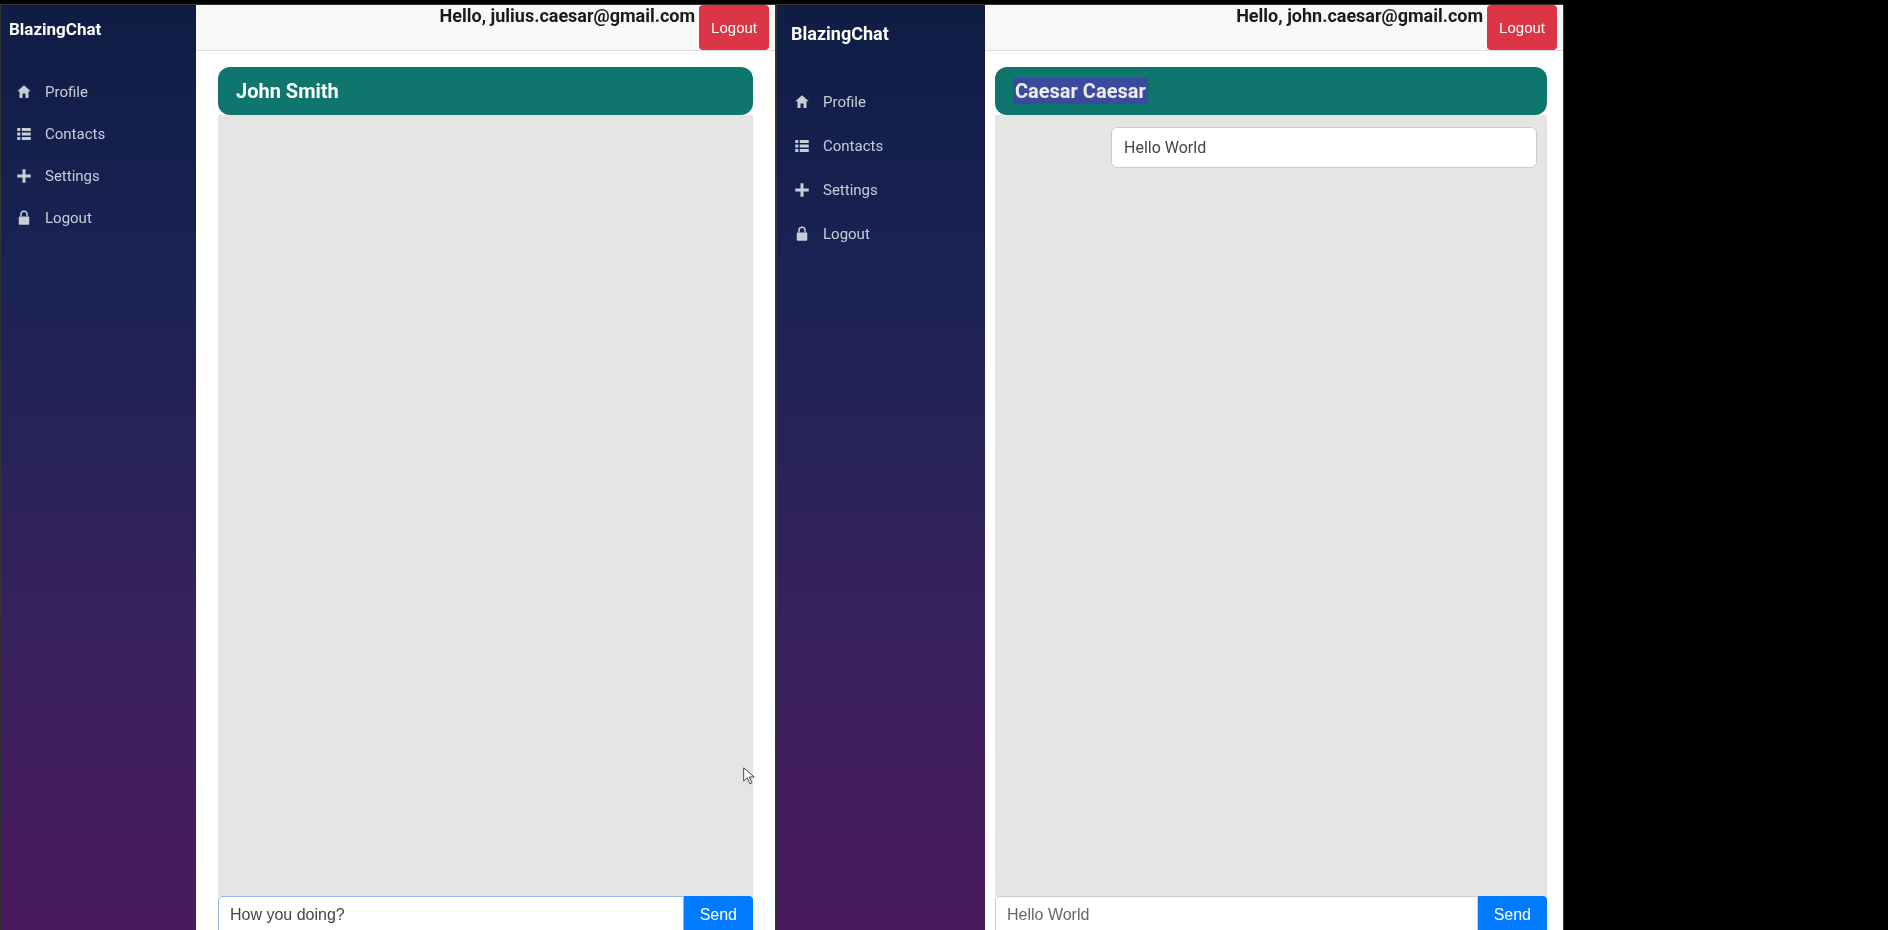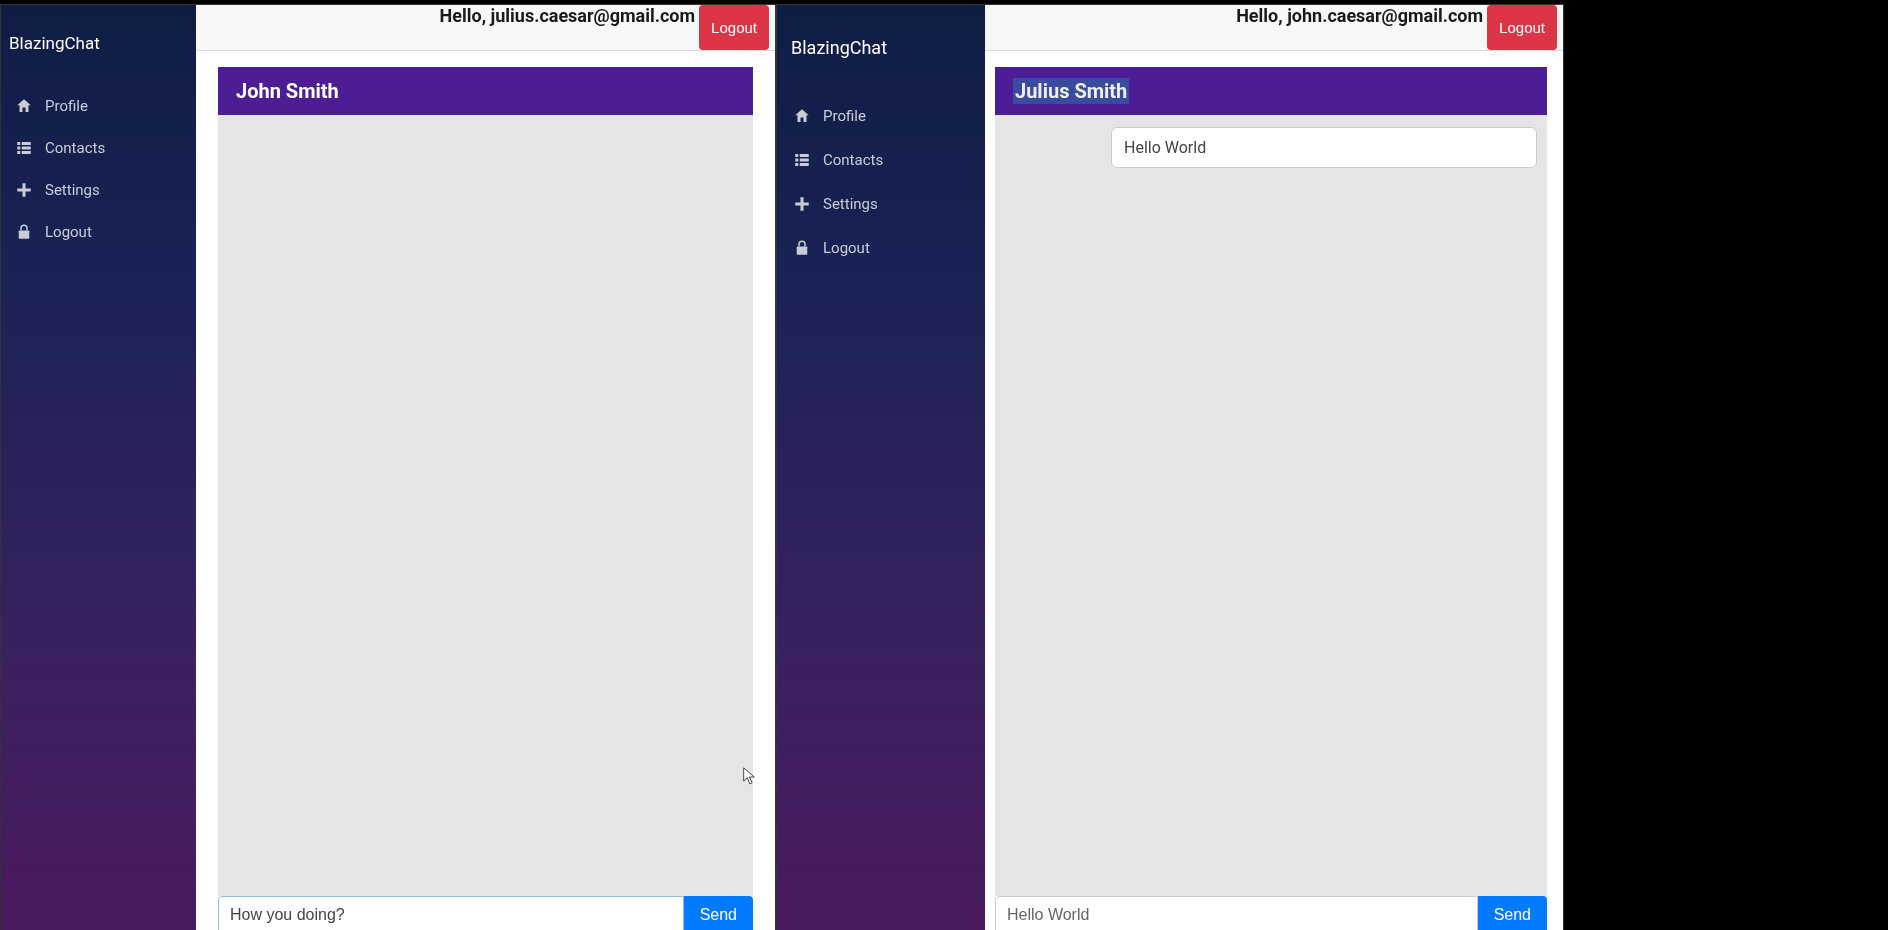--- a/index.html
+++ b/index.html
@@ -25,23 +25,22 @@
       width: 195px;
       background: linear-gradient(180deg, #0f1d44 0%, #1a2356 30%, #3a2160 70%, #4a1a5e 100%);
       color: #fff;
       flex-shrink: 0;
     }
     .app-window.right .sidebar { width: 208px; }
     
     .brand {
       padding: 14px 8px;
       font-size: 17px;
-      font-weight: 400;
-      color: #fff;
-      margin-top: 14px;
+      font-weight: 700;
+      color: #fff;
     }
     .app-window.right .brand { padding: 18px 14px; font-size: 18px; }
     
     .nav { padding-top: 18px; }
     .nav-item {
       display: flex;
       align-items: center;
       padding: 12px 14px;
       color: #c8cdd8;
       cursor: pointer;
@@ -86,25 +85,26 @@
       padding: 8px 12px;
       font-size: 15px;
       border-radius: 4px;
       cursor: pointer;
     }
     
     .chat-wrap { flex: 1; padding: 16px 22px 0 22px; display: flex; flex-direction: column; min-height: 0;}
     .app-window.right .chat-wrap { padding: 16px 16px 0 10px; }
     
     .chat-header {
-      background: #4c1d95;
+      background: #0f766e;
       color: #fff;
       padding: 12px 18px;
       font-size: 20px;
       font-weight: 700;
+      border-radius: 12px;
     }
     .chat-header.selected .contact-name {
       background: #3a4a9f;
       color: #eee;
       padding: 1px 2px;
     }
     .contact-name.dimmed { color: #4a4a4a; }
     
     .messages {
       flex: 1;
@@ -270,21 +270,21 @@
       </div>
     </nav>
   </aside>
   <main class="main">
     <div class="topbar">
       <span class="hello">Hello, john.caesar@gmail.com</span>
       <button class="logout-btn">Logout</button>
     </div>
     <div class="chat-wrap">
       <div class="chat-header selected">
-        <span class="contact-name dimmed">Julius Smith</span>
+        <span class="contact-name dimmed">Caesar Caesar</span>
       </div>
       <div class="messages">
         <div class="msg-bubble">Hello World</div>
       </div>
       <div class="compose">
         <input type="text" value="Hello World" style="">
         <button class="send-btn">Send</button>
       </div>
     </div>
   </main>

